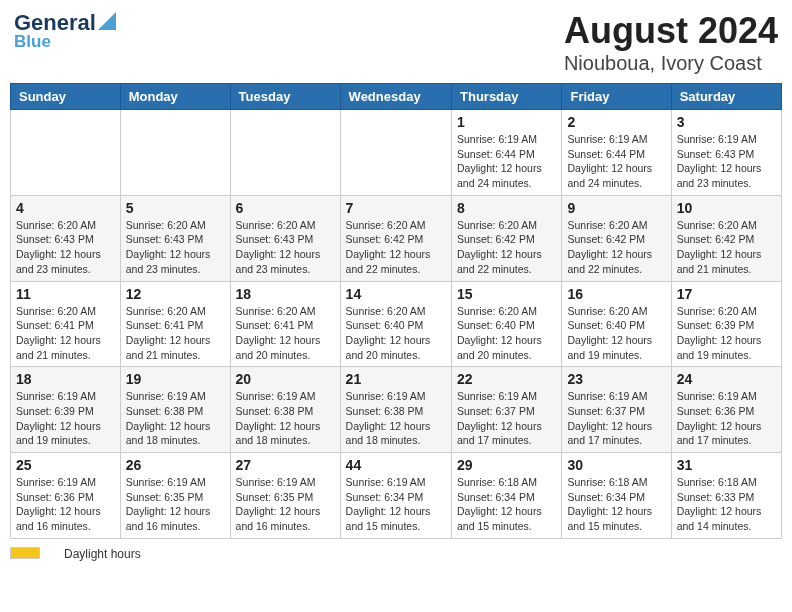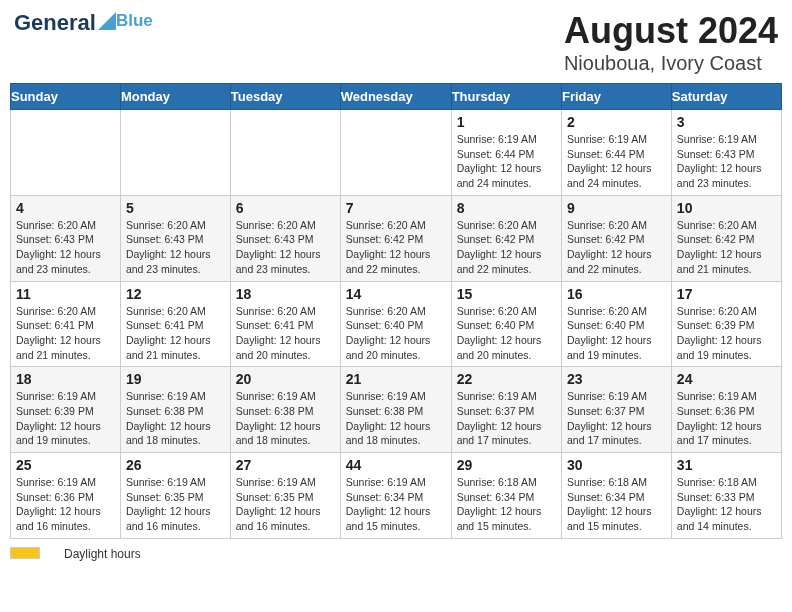--- a/index.html
+++ b/index.html
@@ -12,22 +12,22 @@
     }
     .header {
       display: flex;
       justify-content: space-between;
       align-items: flex-start;
       margin-bottom: 8px;
       padding: 0 4px;
     }
     .logo {
       display: flex;
-      flex-direction: row;
-      align-items: center;
+      flex-direction: column;
+      align-items: flex-start;
     }
     .title-block {
       text-align: left;
     }
     .title-block h1 {
       font-size: 36px;
       font-weight: bold;
       color: #222;
     }
     .title-block h2 {
@@ -36,21 +36,21 @@
       color: #444;
     }
     .calendar {
       width: 100%;
       border-collapse: collapse;
       font-size: 11px;
     }
     .calendar thead th {
       background: #2a6fad;
       color: #fff;
-      padding: 5px 0;
+      padding: 5px 8px;
       text-align: left;
       font-size: 13px;
       font-weight: bold;
       border: 1px solid #1a5a9a;
     }
     .calendar tbody td {
       border: 1px solid #ccc;
       vertical-align: top;
       padding: 4px 5px;
       width: 113px;

